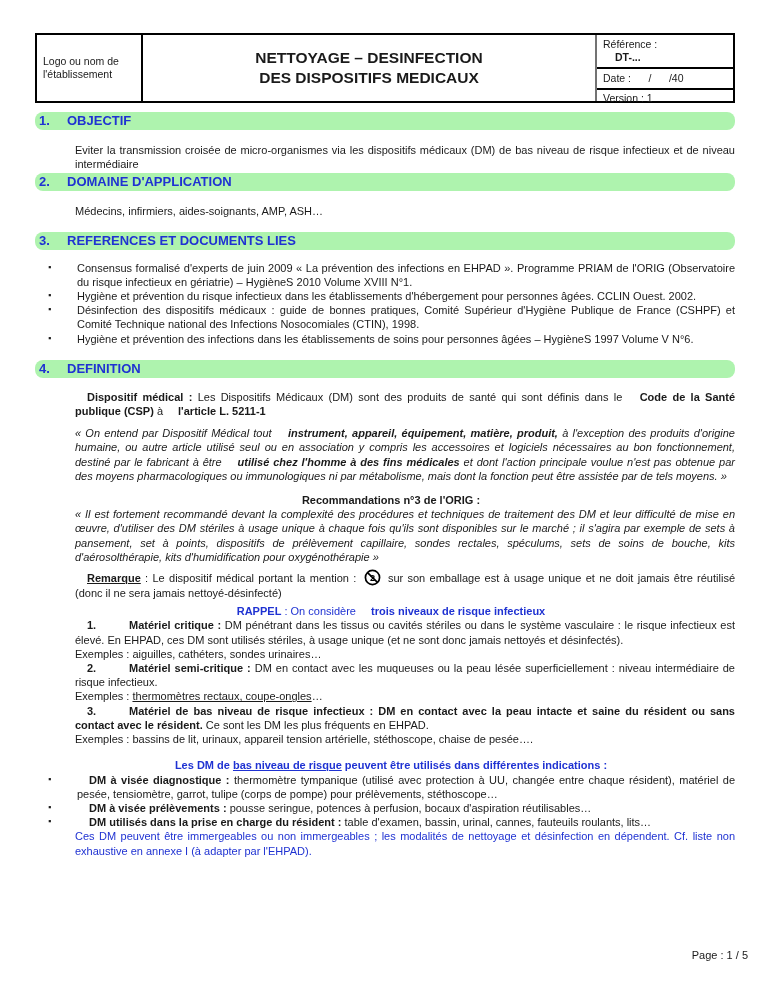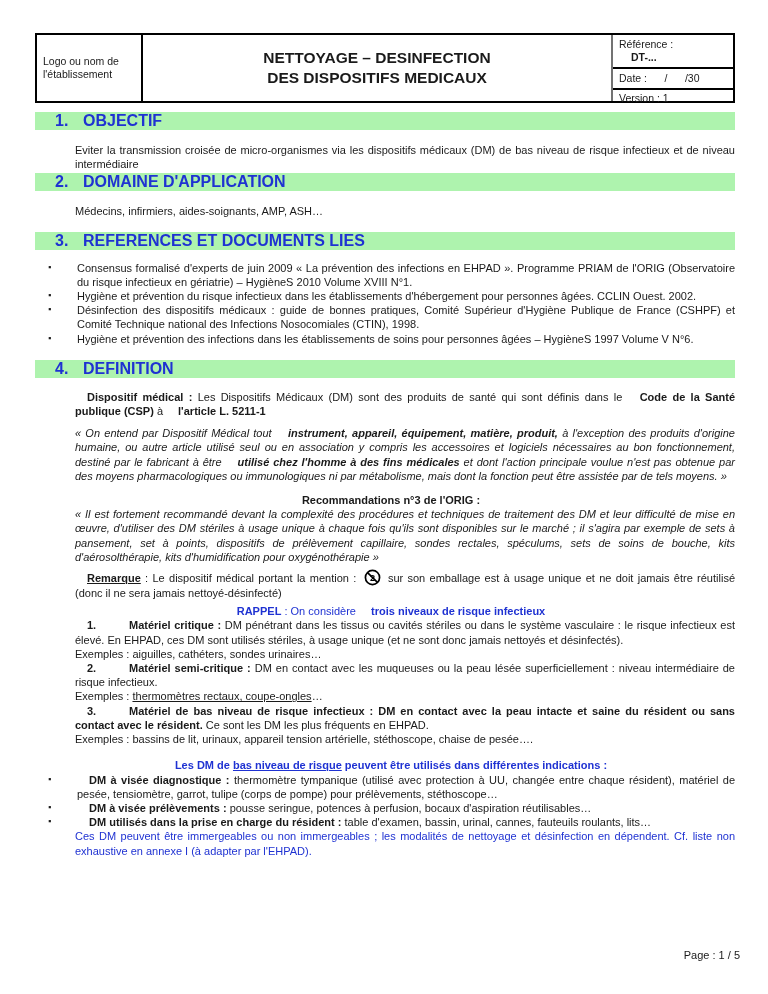--- a/index.html
+++ b/index.html
@@ -8,27 +8,27 @@
     font-family:"Liberation Sans",sans-serif;font-size:11px;line-height:14.2px;
     color:#1a1a1a;box-sizing:border-box;padding:33px 33px 0 35px;overflow:hidden;
     margin:0 auto;
   }
   
   .doc-header{display:flex;border:2px solid #000;height:70px;box-sizing:border-box;}
   .cell-logo{width:92px;border-right:2px solid #000;padding:4px 6px;font-size:10.5px;
     line-height:13px;display:flex;align-items:center;}
   .cell-title{flex:1;border-right:2px solid #737373;display:flex;flex-direction:column;
     align-items:center;justify-content:center;font-weight:bold;font-size:15.5px;line-height:20px;}
-  .cell-meta{width:120px;display:flex;flex-direction:column;font-size:10.5px;line-height:13px;}
+  .cell-meta{width:136px;display:flex;flex-direction:column;font-size:10.5px;line-height:13px;}
   .meta-ref{flex:1;padding:3px 6px;border-bottom:2px solid #000;}
   .meta-date{padding:3px 6px;border-bottom:2px solid #000;white-space:pre;}
   .meta-ver{padding:2px 6px;}
   
   .sec{background:var(--sec-bg,#aef3ae);color:var(--blue,#1f32d2);font-weight:bold;
-    font-size:16px;line-height:14px;padding:2px 8px 2px 20px;}
+    font-size:13px;line-height:14px;padding:2px 8px 2px 4px;border-radius:8px;}
   .sec .num{display:inline-block;width:28px;}
   
   p{margin:0;}
   .j{text-align:justify;margin-left:40px;}
   .it{font-style:italic;}
   .center{text-align:center;}
   .blue{color:var(--blue,#1f32d2);}
   .b{font-weight:bold;padding-left:12px;}
   .u{text-decoration:underline;}
   
@@ -40,39 +40,39 @@
   #s1bar{margin-top:9px;}  #p1{margin-top:13px;}
   #s2bar{margin-top:2px;} #p2{margin-top:13px;}
   #s3bar{margin-top:13px;} #refs{margin-top:11px;}
   #s4bar{margin-top:14px;} #def{margin-top:12px;}
   #q1{margin-top:8px;}     #reco{margin-top:10px;}
   #rem{margin-top:5px;}    #rappel{margin-top:4px;}
   #indic{margin-top:12px;}
   
   .reuse-icon{vertical-align:-4px;margin:0 3px;}
   
-  .footer{position:absolute;top:948px;right:28px;font-size:11px;color:#1a1a1a;}
+  .footer{position:absolute;top:948px;right:20px;font-size:11px;color:#1a1a1a;}
 </style>
 </head>
 <body>
 
 <div class="page">
 
   <div class="doc-header">
     <div class="cell-logo">Logo ou nom de l'établissement</div>
     <div class="cell-title">
       <div>NETTOYAGE – DESINFECTION</div>
       <div>DES DISPOSITIFS MEDICAUX</div>
     </div>
     <div class="cell-meta">
       <div class="meta-ref">
         <div>Référence :</div>
         <div class="b">DT-...</div>
       </div>
-      <div class="meta-date">Date :      /      /30</div>
+      <div class="meta-date">Date :      /      /40</div>
       <div class="meta-ver">Version : 1</div>
     </div>
   </div>
 
   <div id="s1bar" class="sec">
     <span class="num">1.</span><span>OBJECTIF</span>
   </div>
   <p id="p1" class="j">Eviter la transmission croisée de micro-organismes via les dispositifs médicaux (DM) de bas niveau de risque infectieux et de niveau intermédiaire</p>
 
   <div id="s2bar" class="sec">

